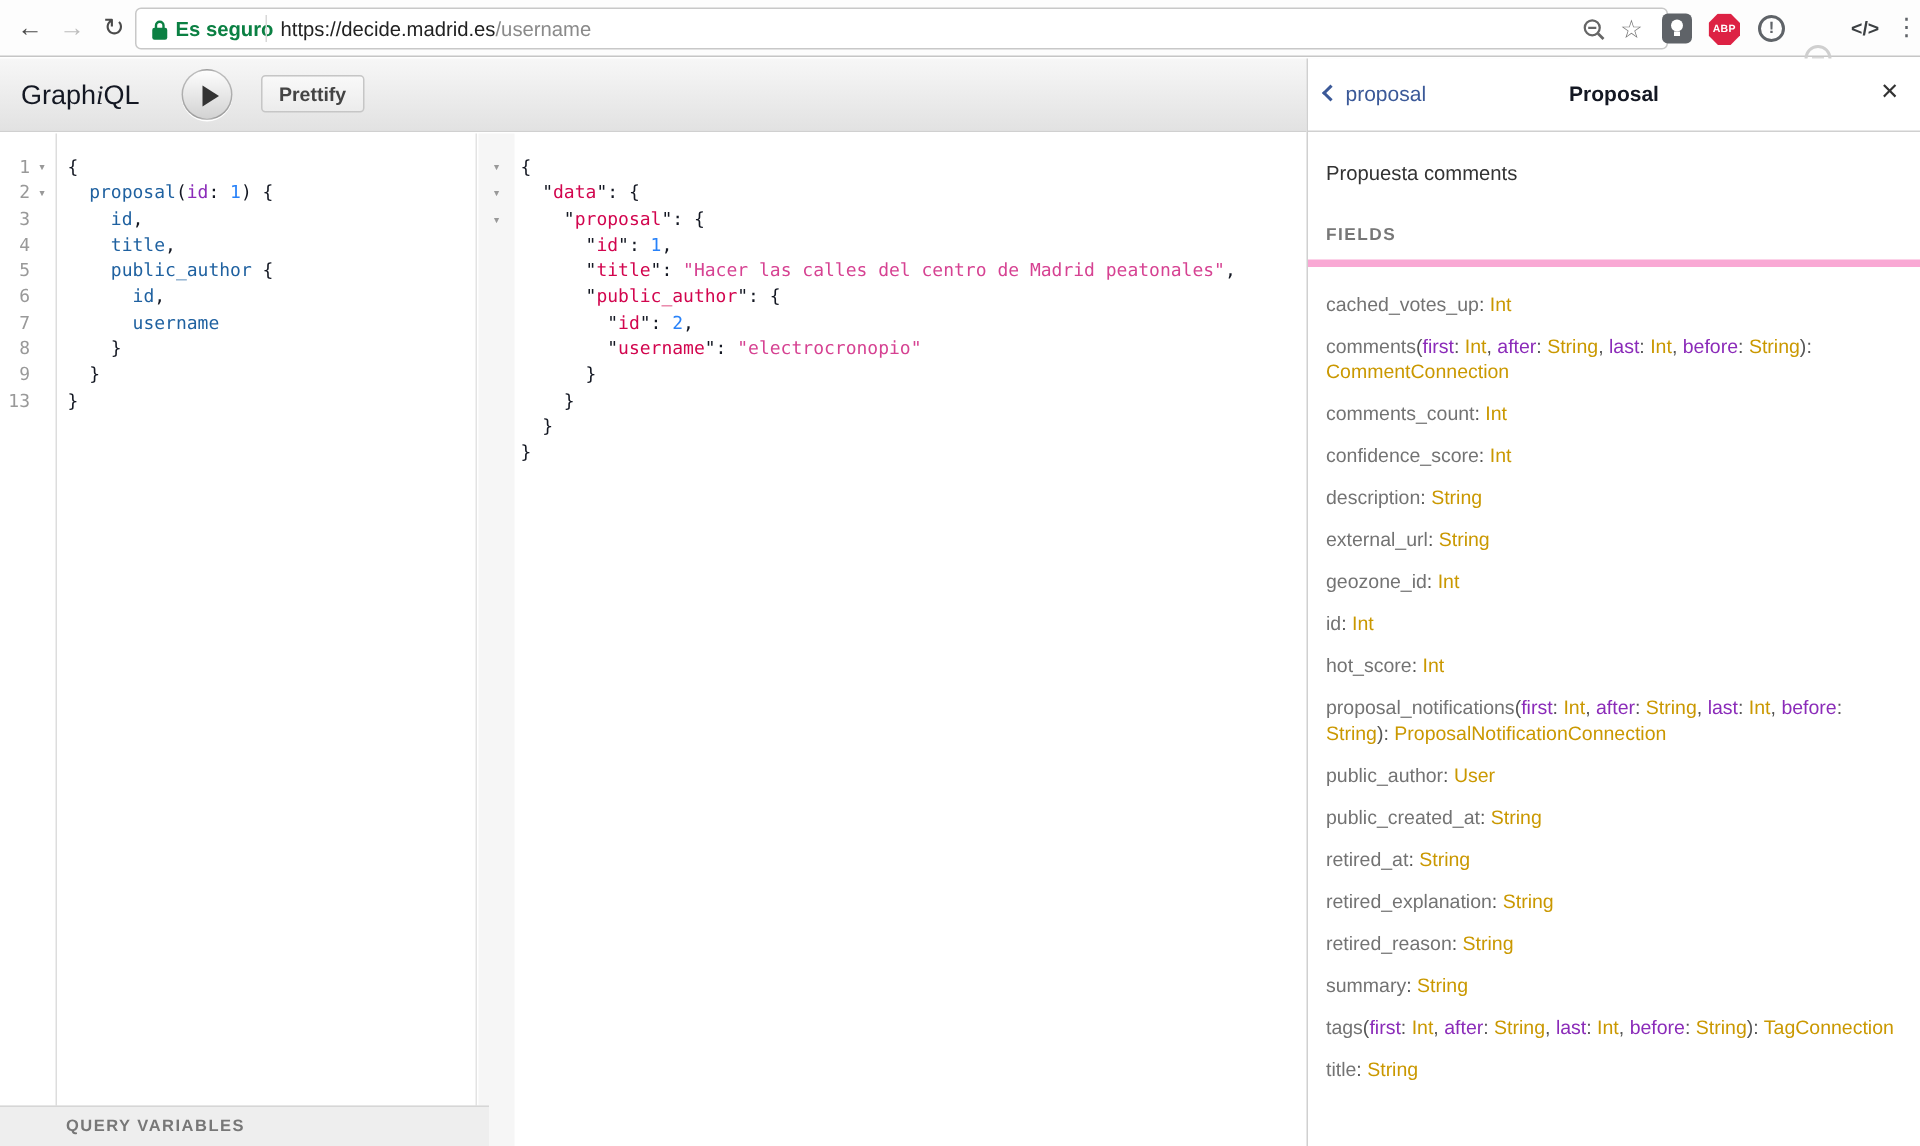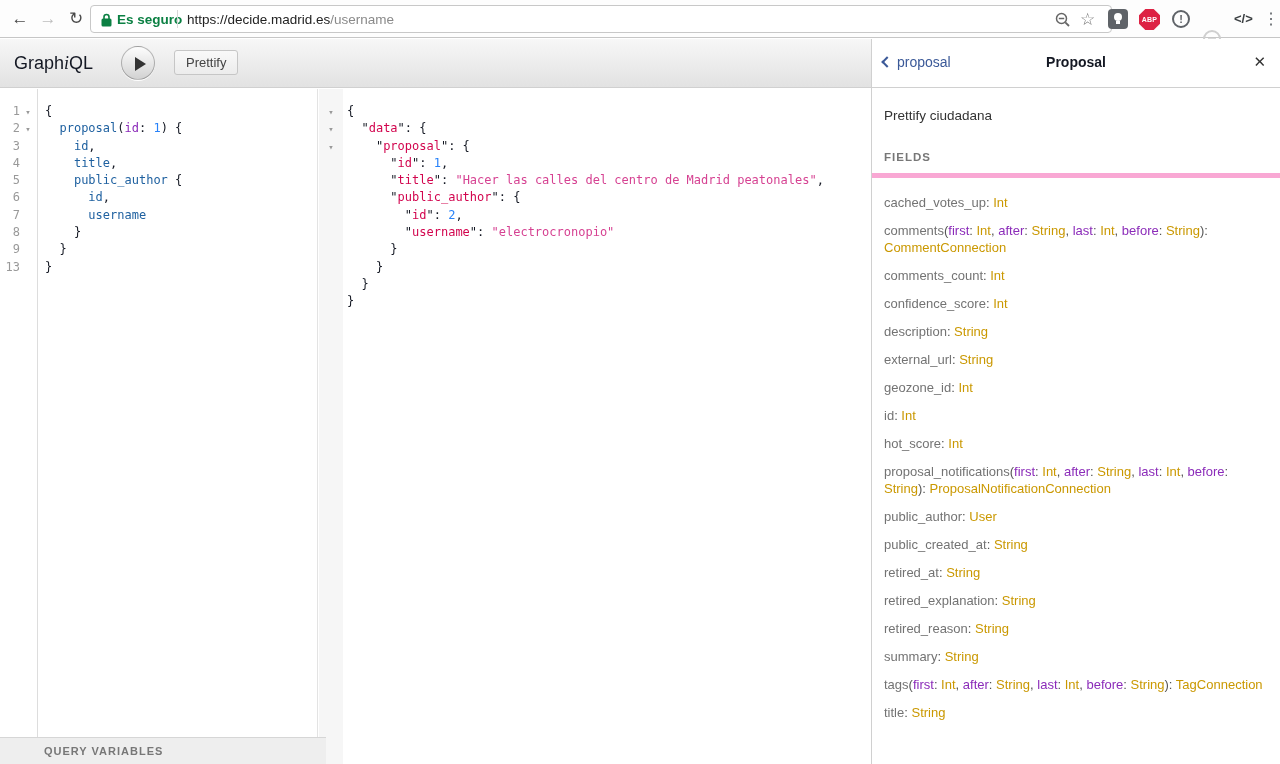--- a/index.html
+++ b/index.html
@@ -40,21 +40,21 @@
     background:linear-gradient(#f7f7f7, #e2e2e2); border-bottom:1px solid #d0d0d0; }
   .glogo { position:absolute; left:14px; top:14px; font-size:18px; color:#141823; font-weight:500; }
   .glogo em { font-family:"Liberation Serif", serif; }
   .exec-btn { position:absolute; left:121px; top:7px; width:34px; height:34px; border-radius:17px;
     background:linear-gradient(#fdfdfd, #d2d2d2); border:1px solid rgba(0,0,0,0.25);
     box-shadow:0 1px 0 #fff; }
   .exec-btn .tri { position:absolute; left:13px; top:10px; width:0; height:0;
     border-left:11px solid #333; border-top:7px solid transparent; border-bottom:7px solid transparent; }
   .prettify-btn { position:absolute; left:174px; top:11px; height:25px; padding:0 11px; font-size:13px;
     color:#444; background:linear-gradient(#f9f9f9, #ececec); border:1px solid #c6c6c6; border-radius:3px;
-    line-height:23px; }
+    line-height:23px;font-weight:bold; }
 
   
   .editors { position:absolute; left:0; top:89px; width:871px; height:675px; background:#fff;
     font-family:"DejaVu Sans Mono", monospace; font-size:12px; }
   .query-pane { position:absolute; left:0; top:0; width:318px; height:675px; border-right:1px solid #e3e3e3; }
   .gutter { position:absolute; left:0; top:0; width:38px; height:675px; background:#fff;
     border-right:1px solid #ddd; padding-top:15px; }
   .gutter-row { height:17.3px; display:flex; }
   .gutter-row .num { width:20px; text-align:right; color:#999; }
   .gutter-row .fold { width:16px; text-align:center; color:#999; font-size:9px; line-height:17px; }
@@ -234,21 +234,21 @@
   <div class="var-title">QUERY VARIABLES</div>
 </div>
 
 <div class="docs">
   <div class="docs-header">
     <div class="docs-back"><span class="chev"></span><span>proposal</span></div>
     <div class="docs-title">Proposal</div>
     <div class="docs-close">✕</div>
   </div>
   <div class="docs-body">
-    <div class="type-desc">Prettify ciudadana</div>
+    <div class="type-desc">Propuesta comments</div>
     <div class="fields-title">FIELDS</div>
     <div class="fields-list" id="fields-list">
         <div class="doc-item"><span class="fname">cached_votes_up</span><span>: </span><span class="typename">Int</span></div>
         <div class="doc-item"><span class="fname">comments</span><span>(</span><span class="argname">first</span><span>: </span><span class="typename">Int</span><span>, </span><span class="argname">after</span><span>: </span><span class="typename">String</span><span>, </span><span class="argname">last</span><span>: </span><span class="typename">Int</span><span>, </span><span class="argname">before</span><span>: </span><span class="typename">String</span><span>)</span><span>: </span><span class="typename">CommentConnection</span></div>
         <div class="doc-item"><span class="fname">comments_count</span><span>: </span><span class="typename">Int</span></div>
         <div class="doc-item"><span class="fname">confidence_score</span><span>: </span><span class="typename">Int</span></div>
         <div class="doc-item"><span class="fname">description</span><span>: </span><span class="typename">String</span></div>
         <div class="doc-item"><span class="fname">external_url</span><span>: </span><span class="typename">String</span></div>
         <div class="doc-item"><span class="fname">geozone_id</span><span>: </span><span class="typename">Int</span></div>
         <div class="doc-item"><span class="fname">id</span><span>: </span><span class="typename">Int</span></div>

